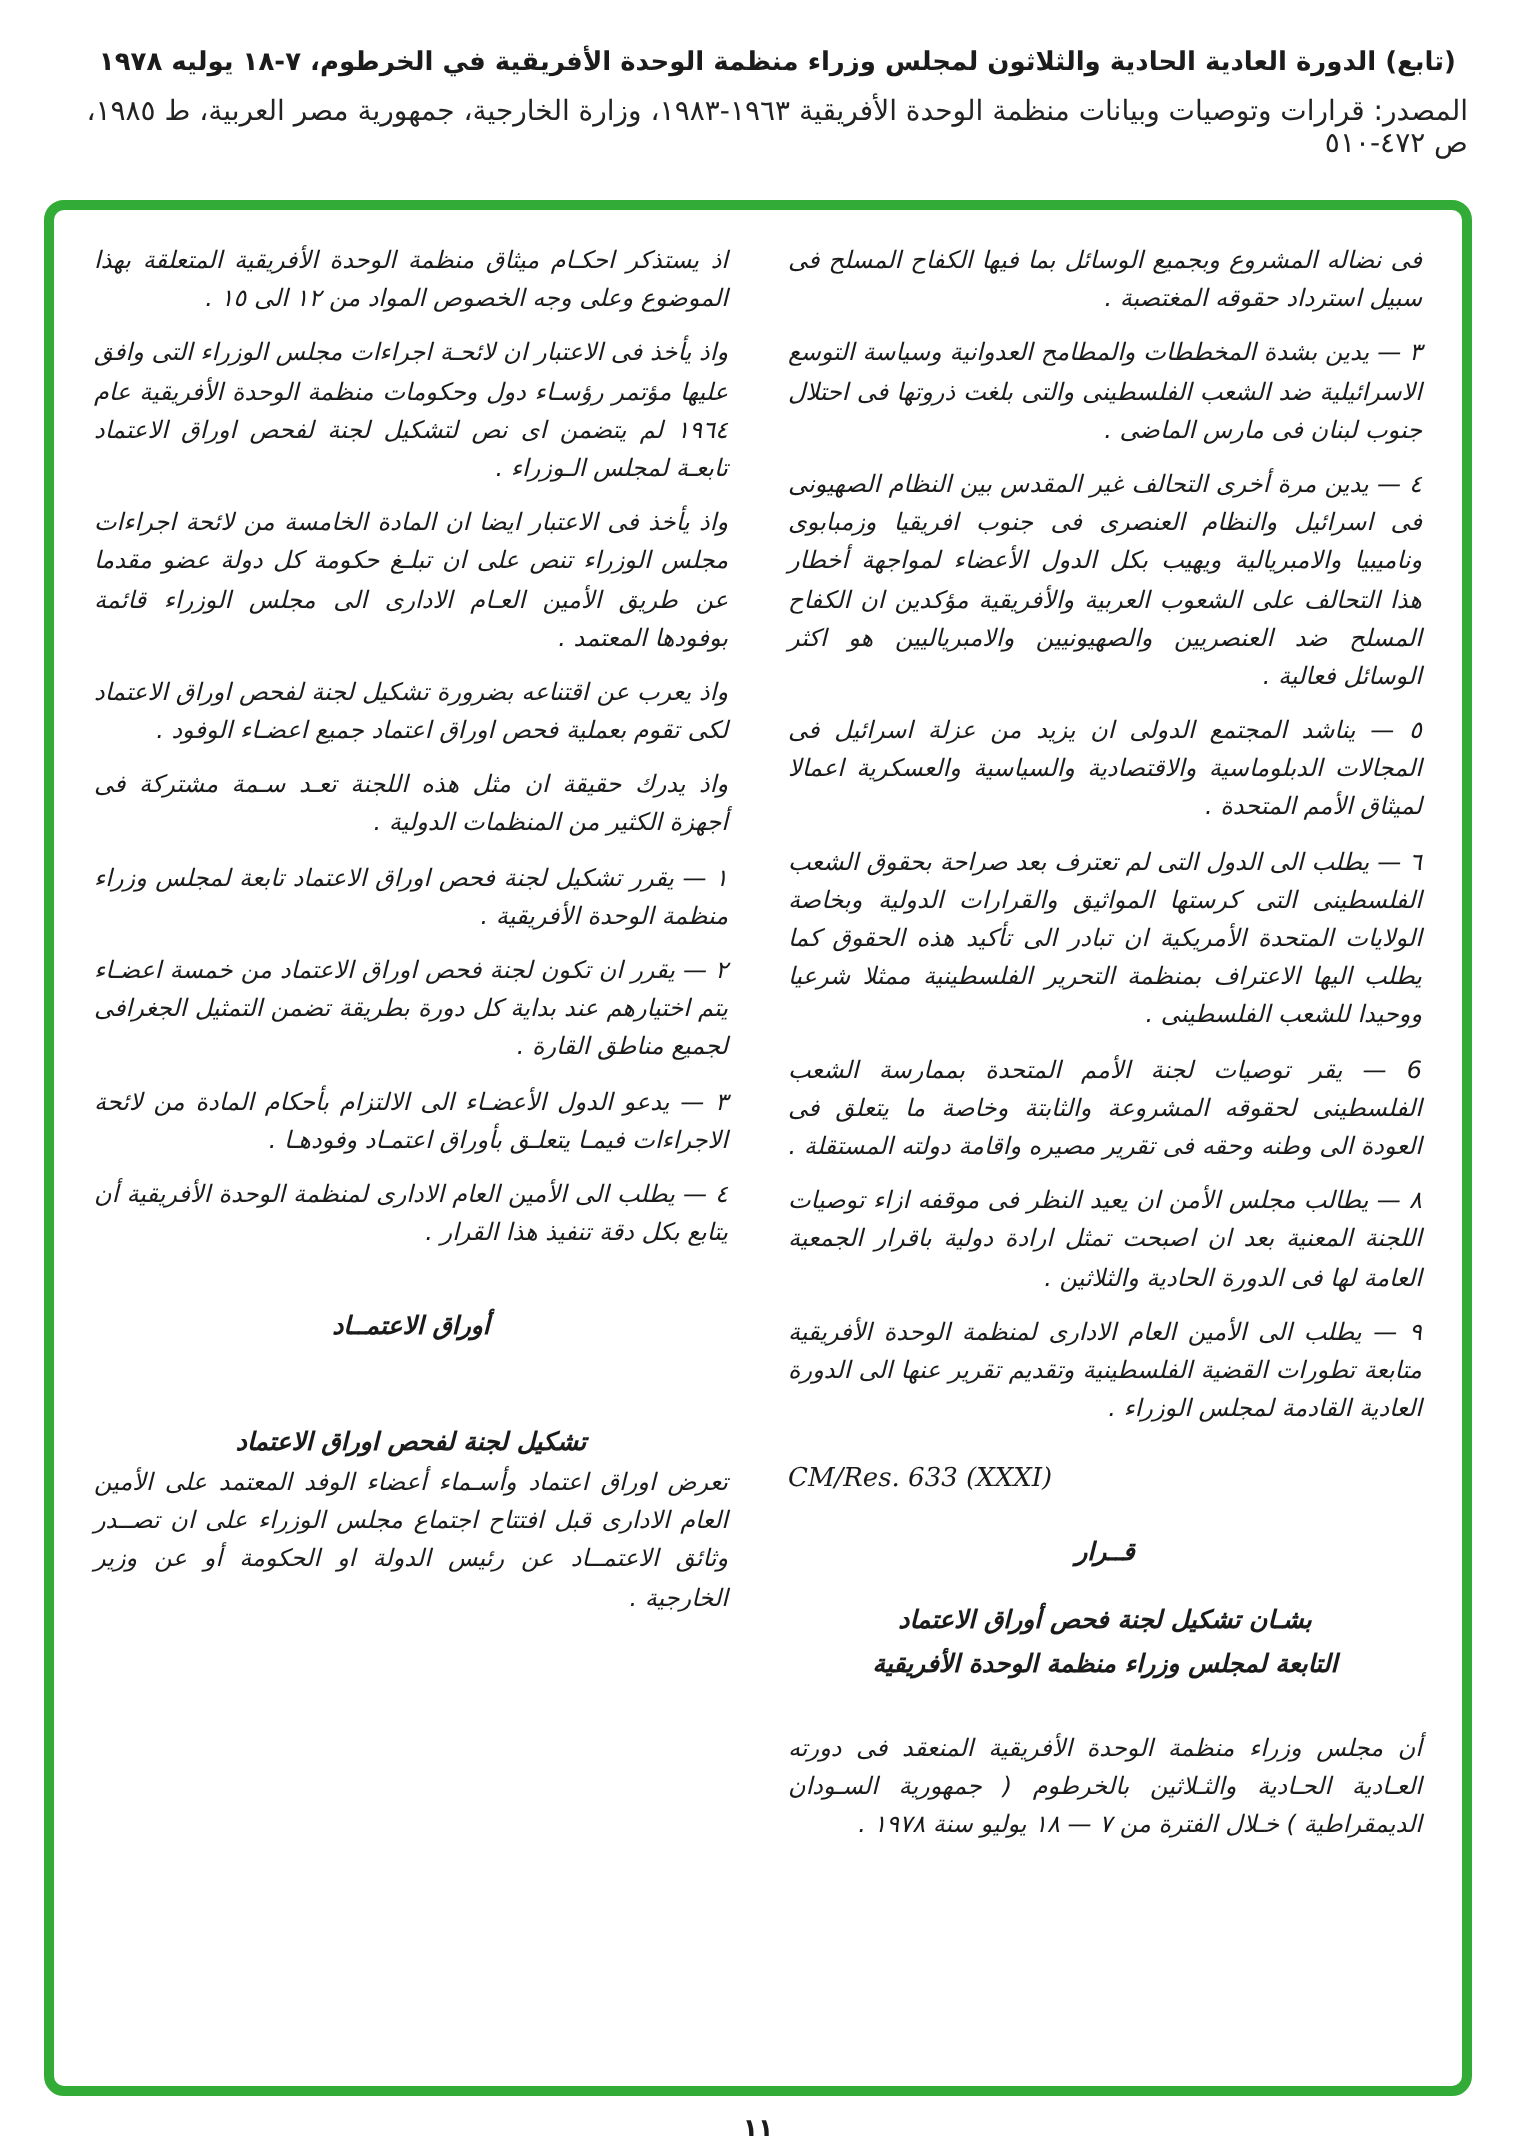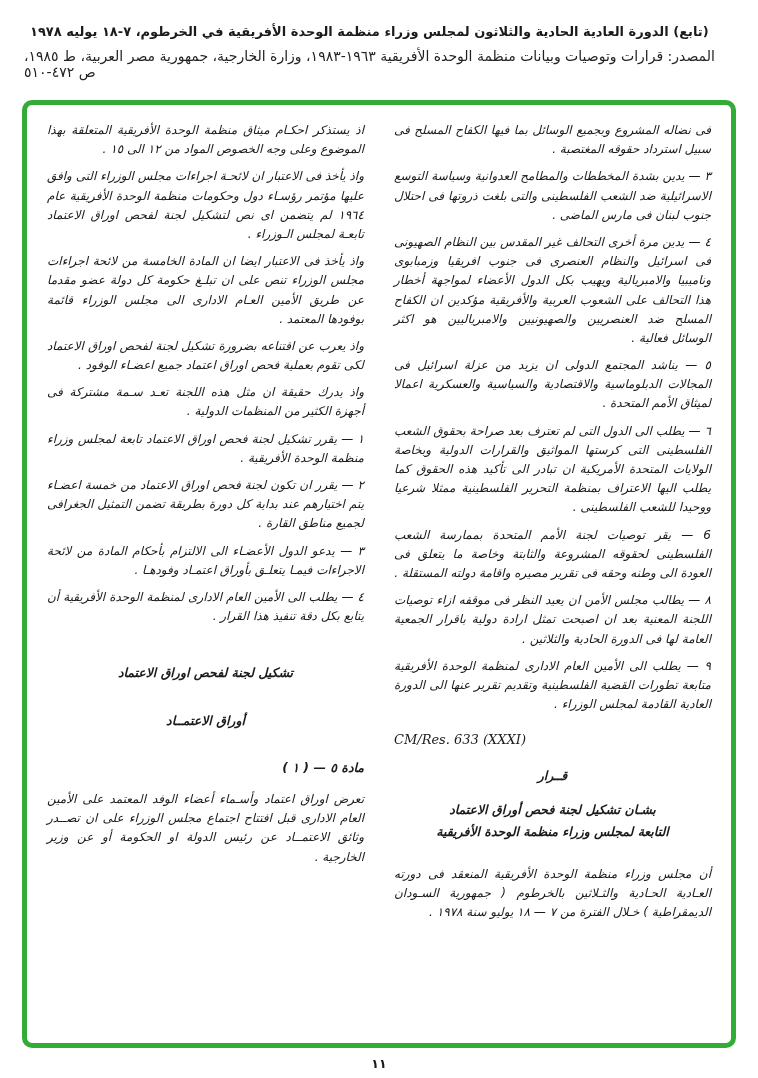--- a/index.html
+++ b/index.html
@@ -9,21 +9,21 @@
     width: 758px;
     height: 1078px;
     margin: 0 auto;
     background: var(--paper, #ffffff);
     color: var(--ink, #1b1b1b);
     font-family: "DejaVu Sans", sans-serif;
     overflow: hidden;
   }
 
   
-  .doc-header { padding-top: 24px; text-align: left; }
+  .doc-header { padding-top: 24px; text-align: right; }
   .doc-header .line1 {
     font-size: 13px;
     font-weight: bold;
     direction: rtl;
     padding: 0 30px;
   }
   .doc-header .line2 {
     font-size: 14px;
     margin-top: 9px;
     direction: rtl;
@@ -128,22 +128,21 @@
     <section class="col">
       <p>اذ يستذكر احكـام ميثاق منظمة الوحدة الأفريقية المتعلقة بهذا الموضوع وعلى وجه الخصوص المواد من ١٢ الى ١٥ .</p>
       <p>واذ يأخذ فى الاعتبار ان لائحـة اجراءات مجلس الوزراء التى وافق عليها مؤتمر رؤسـاء دول وحكومات منظمة الوحدة الأفريقية عام ١٩٦٤ لم يتضمن اى نص لتشكيل لجنة لفحص اوراق الاعتماد تابعـة لمجلس الـوزراء .</p>
       <p>واذ يأخذ فى الاعتبار ايضا ان المادة الخامسة من لائحة اجراءات مجلس الوزراء تنص على ان تبلـغ حكومة كل دولة عضو مقدما عن طريق الأمين العـام الادارى الى مجلس الوزراء قائمة بوفودها المعتمد .</p>
       <p>واذ يعرب عن اقتناعه بضرورة تشكيل لجنة لفحص اوراق الاعتماد لكى تقوم بعملية فحص اوراق اعتماد جميع اعضـاء الوفود .</p>
       <p>واذ يدرك حقيقة ان مثل هذه اللجنة تعـد سـمة مشتركة فى أجهزة الكثير من المنظمات الدولية .</p>
       <p>١ — يقرر تشكيل لجنة فحص اوراق الاعتماد تابعة لمجلس وزراء منظمة الوحدة الأفريقية .</p>
       <p>٢ — يقرر ان تكون لجنة فحص اوراق الاعتماد من خمسة اعضـاء يتم اختيارهم عند بداية كل دورة بطريقة تضمن التمثيل الجغرافى لجميع مناطق القارة .</p>
       <p>٣ — يدعو الدول الأعضـاء الى الالتزام بأحكام المادة من لائحة الاجراءات فيمـا يتعلـق بأوراق اعتمـاد وفودهـا .</p>
       <p>٤ — يطلب الى الأمين العام الادارى لمنظمة الوحدة الأفريقية أن يتابع بكل دقة تنفيذ هذا القرار .</p>
+      <div class="head-center gap-md">أوراق الاعتمــاد</div>
       <div class="head-center gap-lg">تشكيل لجنة لفحص اوراق الاعتماد</div>
-      <div class="head-center gap-md">أوراق الاعتمــاد</div>
-      <div class="article-head">مادة ٥ — ( ١ )</div>
       <p>تعرض اوراق اعتماد وأسـماء أعضاء الوفد المعتمد على الأمين العام الادارى قبل افتتاح اجتماع مجلس الوزراء على ان تصــدر وثائق الاعتمــاد عن رئيس الدولة او الحكومة أو عن وزير الخارجية .</p>
     </section>
 
   </div>
 </div>
 
 <div class="page-footer">١١</div>
 
 </body></html>

